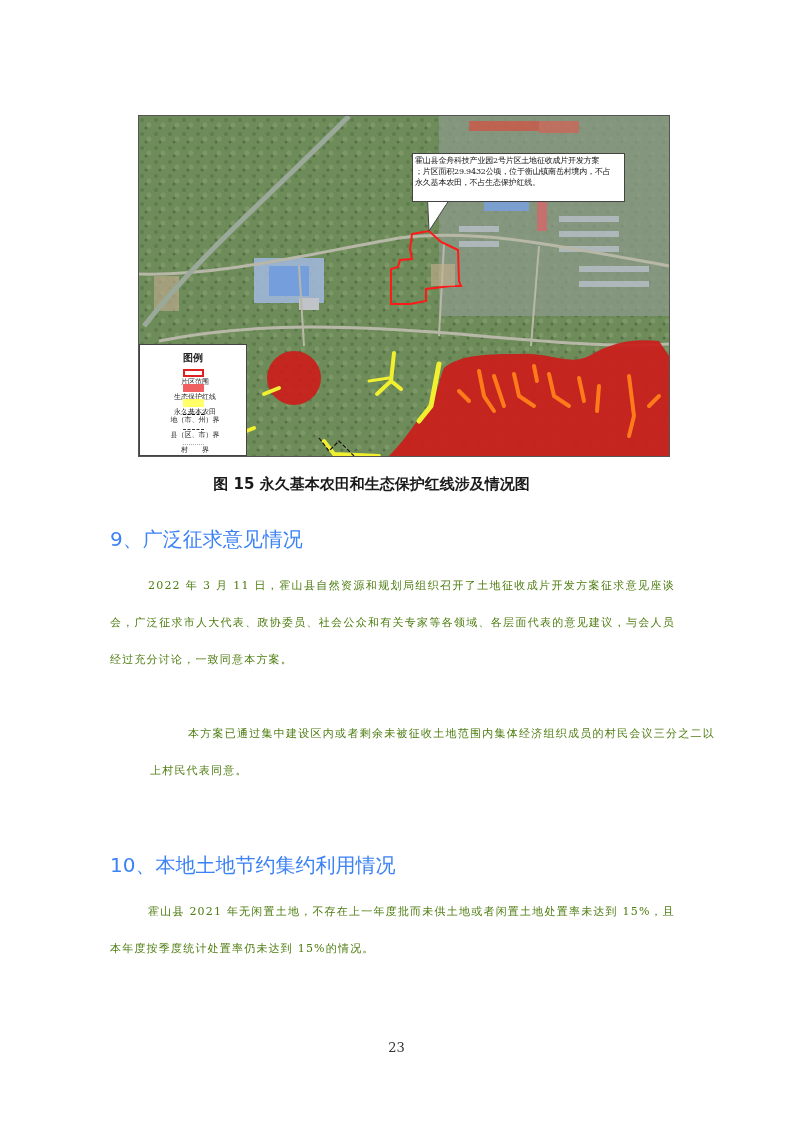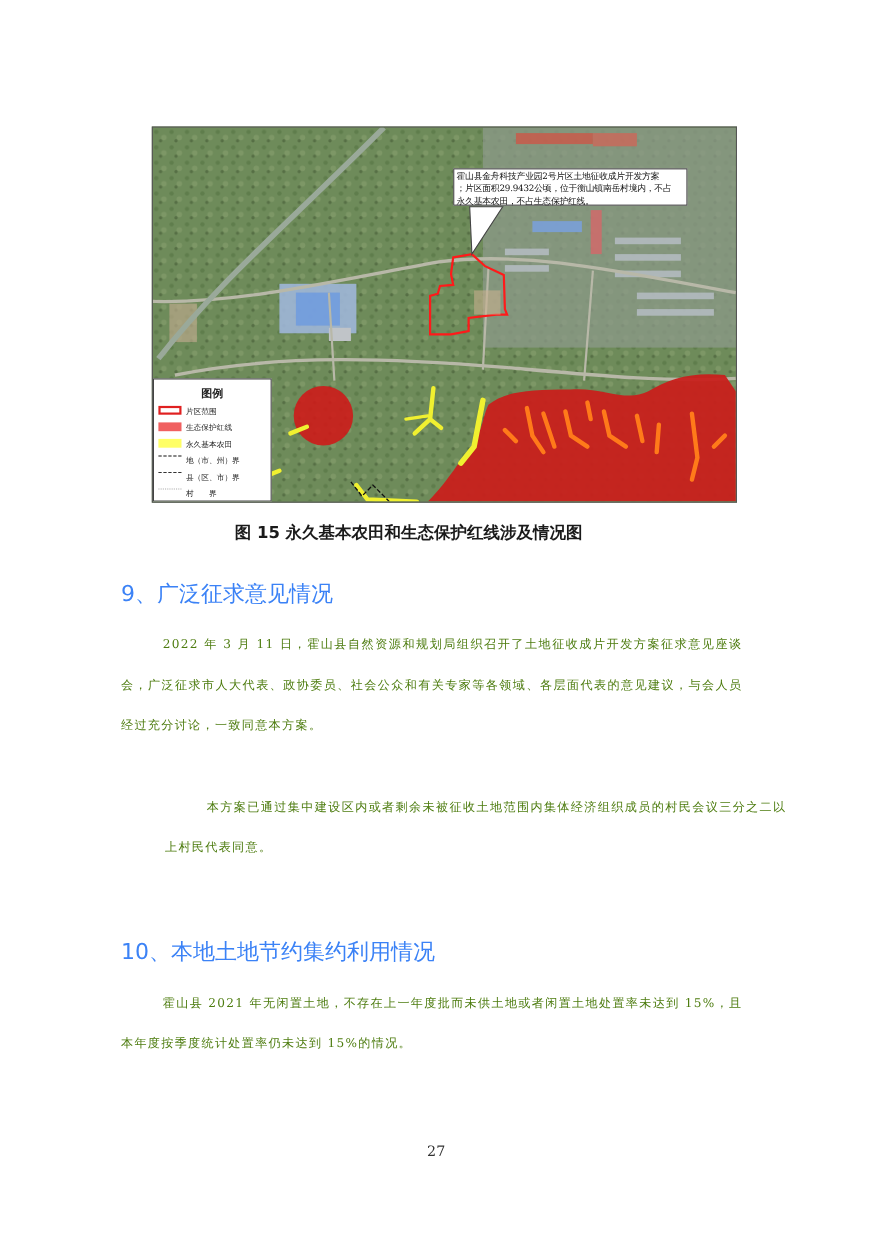--- a/index.html
+++ b/index.html
@@ -1,27 +1,27 @@
 <!DOCTYPE html>
 <html><head>
 <meta charset="utf-8">
 <style>
   html, body { margin: 0; padding: 0; background: #ffffff; }
   body { width: 793px; height: 1122px; position: relative; overflow: hidden;
          font-family: "DejaVu Serif", "Liberation Serif", serif; color: #1a1a1a; }
   .map { position: absolute; left: 138px; top: 115px; width: 530px; height: 340px;
          border: 1px solid #555; overflow: hidden; background: #6f8a5c; }
   .map svg { position: absolute; left: 0; top: 0; }
-  .callout { position: absolute; left: 273px; top: 37px; width: 213px; height: 34px;
+  .callout { position: absolute; left: 273px; top: 37px; width: 213px; height: 49px;
              background: #fff; border: 1px solid #444; font-size: 8px; line-height: 11px;
              padding: 1px 2px; box-sizing: border-box; color: #111; letter-spacing: -0.2px; }
   .legend { position: absolute; left: 0; top: 228px; width: 108px; height: 112px;
             background: #fff; border: 1px solid #444; box-sizing: border-box; font-size: 7px; color:#222; }
   .legend .title { text-align: center; font-weight: bold; font-size: 10px; margin-top: 6px; margin-bottom: 4px; }
-  .legend .row { display: flex; height: 15px; padding-left: 4px; }
+  .legend .row { display: flex; align-items: center; height: 15px; padding-left: 4px; flex-direction: column; }
   .legend .sw { width: 21px; height: 8px; margin-right: 4px; box-sizing: border-box; flex-shrink: 0; }
   .legend .line { width: 21px; margin-right: 4px; height: 0; flex-shrink: 0; }
   .caption { position: absolute; left: 0; width: 743px; top: 475px; text-align: center;
              font-family: "DejaVu Sans", "Liberation Sans", sans-serif; font-weight: bold; font-size: 15px; }
   .h2 { position: absolute; left: 110px; font-family: "DejaVu Sans", "Liberation Sans", sans-serif;
         font-size: 20px; color: #3b82f6; }
   .para { position: absolute; left: 110px; width: 565px; font-size: 11px; line-height: 37px;
           text-align: justify; text-align-last: left; color: #4d7c0f; letter-spacing: 1.2px; }
   .para .indent { display: inline-block; width: 38px; }
   .pagenum { position: absolute; left: 0; width: 793px; top: 1040px; text-align: center; font-size: 13px; color: #333; }
@@ -141,13 +141,13 @@
 <div class="h2" style="top:526px;">9、广泛征求意见情况</div>
 
 <div class="para" style="top:567px;"><span class="indent"></span><span>2022 年 3 月 11 日，霍山县自然资源和规划局组织召开了土地征收成片开发方案征求意见座谈会，广泛征求市人大代表、政协委员、社会公众和有关专家等各领域、各层面代表的意见建议，与会人员经过充分讨论，一致同意本方案。</span></div>
 
 <div class="para" style="top:715px;margin-left:40px;"><span class="indent"></span><span>本方案已通过集中建设区内或者剩余未被征收土地范围内集体经济组织成员的村民会议三分之二以上村民代表同意。</span></div>
 
 <div class="h2" style="top:852px;">10、本地土地节约集约利用情况</div>
 
 <div class="para" style="top:893px;"><span class="indent"></span><span>霍山县 2021 年无闲置土地，不存在上一年度批而未供土地或者闲置土地处置率未达到 15%，且本年度按季度统计处置率仍未达到 15%的情况。</span></div>
 
-<div class="pagenum">27</div>
+<div class="pagenum">23</div>
 
 </body></html>

